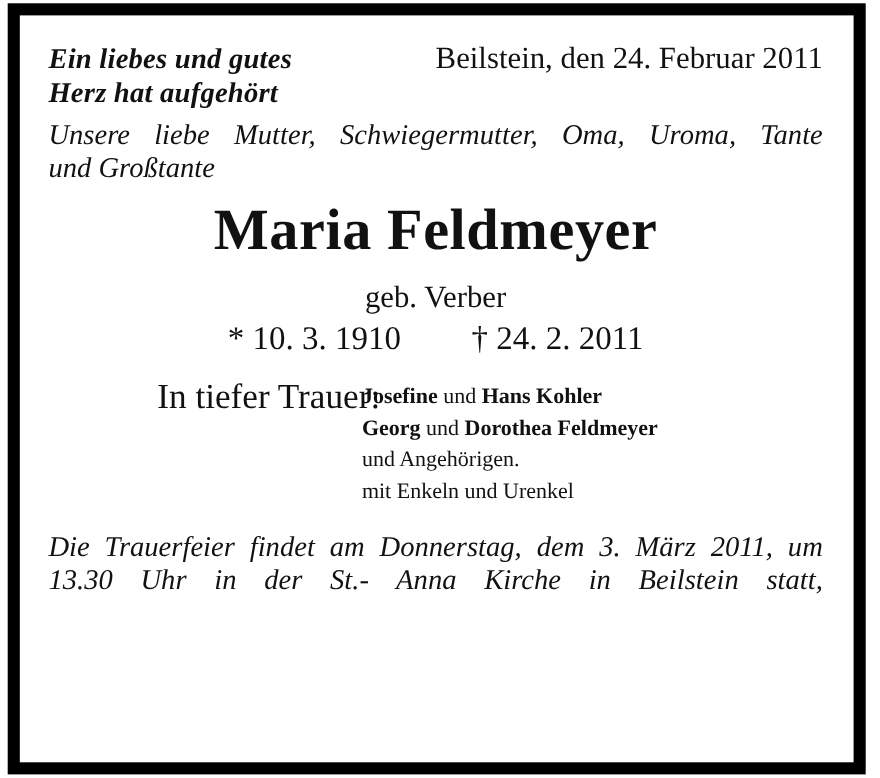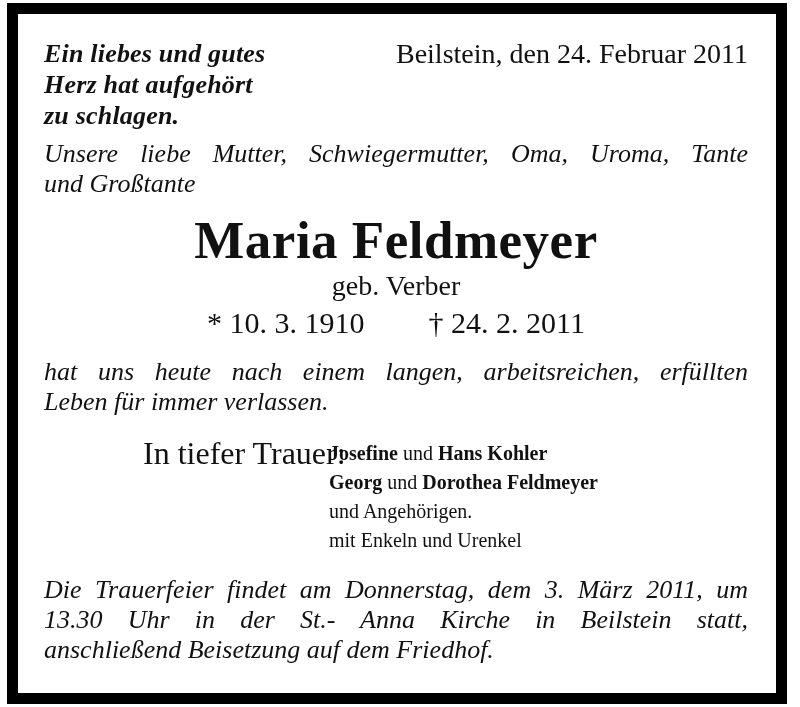--- a/index.html
+++ b/index.html
@@ -67,21 +67,21 @@
 
   .deceased-name {
     margin-top: 12px;
     text-align: center;
     font-size: 53px;
     line-height: 58px;
     font-weight: 600;
     letter-spacing: 0.5px;
   }
   .maiden-name {
-    margin-top: 2px;
+    margin-top: 18px;
     text-align: center;
     font-size: 28px;
     line-height: 30px;
   }
   .dates-row {
     margin-top: 6px;
     text-align: center;
     font-size: 30px;
     line-height: 32px;
   }
@@ -116,53 +116,47 @@
 <body>
 
 <div class="stage">
   <div class="frame">
     <div class="content">
 
       <div class="top-row">
         <div>
           <div class="epitaph-line">Ein liebes und gutes</div>
           <div class="epitaph-line">Herz hat aufgehört</div>
-          <div class="epitaph-line">zu schlagen.</div>
         </div>
         <div class="dateline">Beilstein, den 24. Februar 2011</div>
       </div>
 
       <div class="intro">
         <div class="body-line just">Unsere liebe Mutter, Schwiegermutter, Oma, Uroma, Tante</div>
         <div class="body-line">und Großtante</div>
       </div>
 
       <div class="deceased-name">Maria Feldmeyer</div>
       <div class="maiden-name">geb. Verber</div>
 
       <div class="dates-row">
         <span class="date-span birth">* 10. 3. 1910</span><span class="date-span death">† 24. 2. 2011</span>
       </div>
 
-      <div class="farewell">
-        <div class="body-line just">hat uns heute nach einem langen, arbeitsreichen, erfüllten</div>
-        <div class="body-line">Leben für immer verlassen.</div>
-      </div>
 
       <div class="mourning">
         <div class="mourning-label">In tiefer Trauer:</div>
         <div>
           <div class="mourner-line"><span class="b">Josefine</span><span> und </span><span class="b">Hans Kohler</span></div>
           <div class="mourner-line"><span class="b">Georg</span><span> und </span><span class="b">Dorothea Feldmeyer</span></div>
           <div class="mourner-line">und Angehörigen.</div>
           <div class="mourner-line">mit Enkeln und Urenkel</div>
         </div>
       </div>
 
       <div class="funeral">
         <div class="body-line just">Die Trauerfeier findet am Donnerstag, dem 3. März 2011, um</div>
         <div class="body-line just">13.30 Uhr in der St.- Anna Kirche in Beilstein statt,</div>
-        <div class="body-line">anschließend Beisetzung auf dem Friedhof.</div>
       </div>
 
     </div>
   </div>
 </div>
 
 </body></html>

